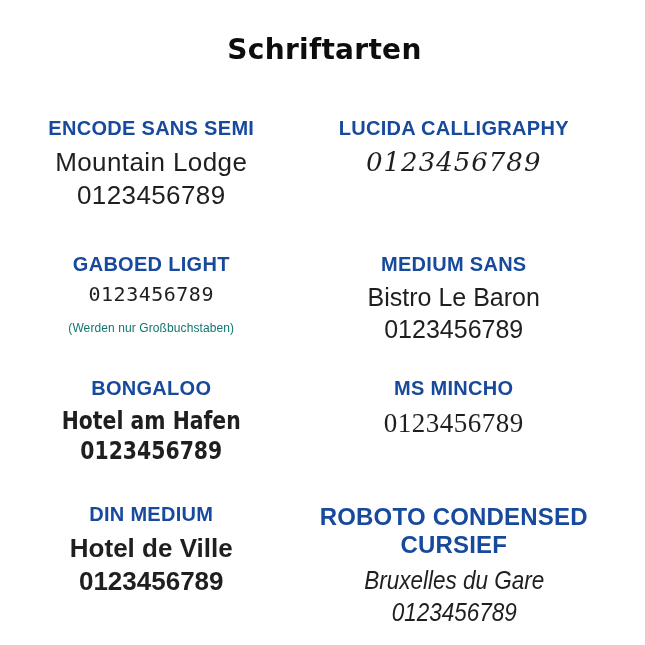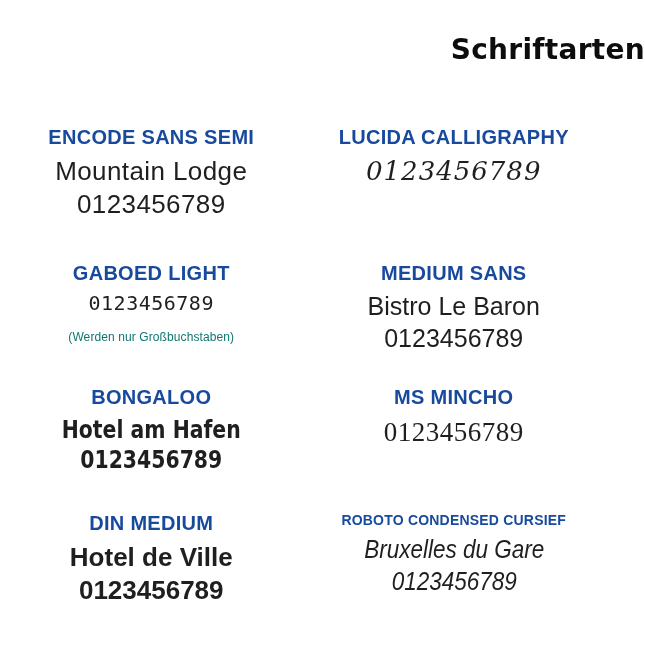--- a/index.html
+++ b/index.html
@@ -4,44 +4,44 @@
 <style>
   html,body { margin:0; padding:0; }
   body {
     width:645px; height:645px;
     background:#ffffff;
     font-family:"Liberation Sans", sans-serif;
     overflow:hidden;
   }
   .page-title {
     margin:33px 0 0 4px;
-    text-align:right;
+    text-align:center;
     font-family:"DejaVu Sans", sans-serif;
     font-weight:700;
     font-size:28px;
     color:#0d0d0d;
     letter-spacing:.3px;
   }
   .font-grid {
     margin-top:47px;
     padding-right:40px;           
     display:grid;
     grid-template-columns:1fr 1fr;
     grid-template-rows:136px 124px 126px auto;
   }
   .card { text-align:center; }
   .fname {
-    margin:13px 0 6px 0;
+    margin:4px 0 6px 0;
     font-family:"Liberation Sans", sans-serif;
     font-weight:700;
     font-size:20px;
     letter-spacing:.3px;
     color:#17499C;
   }
-  .fname.h-small { font-size:14px; letter-spacing:.2px; }
+  .fname.h-small { font-size:24px; letter-spacing:.2px; }
   .sample, .digits {
     color:#1f1f1f;
     line-height:1.26;
   }
   .note {
     margin-top:14px;
     font-size:12px;
     font-weight:500;
     color:#0f766e;
     letter-spacing:.1px;

